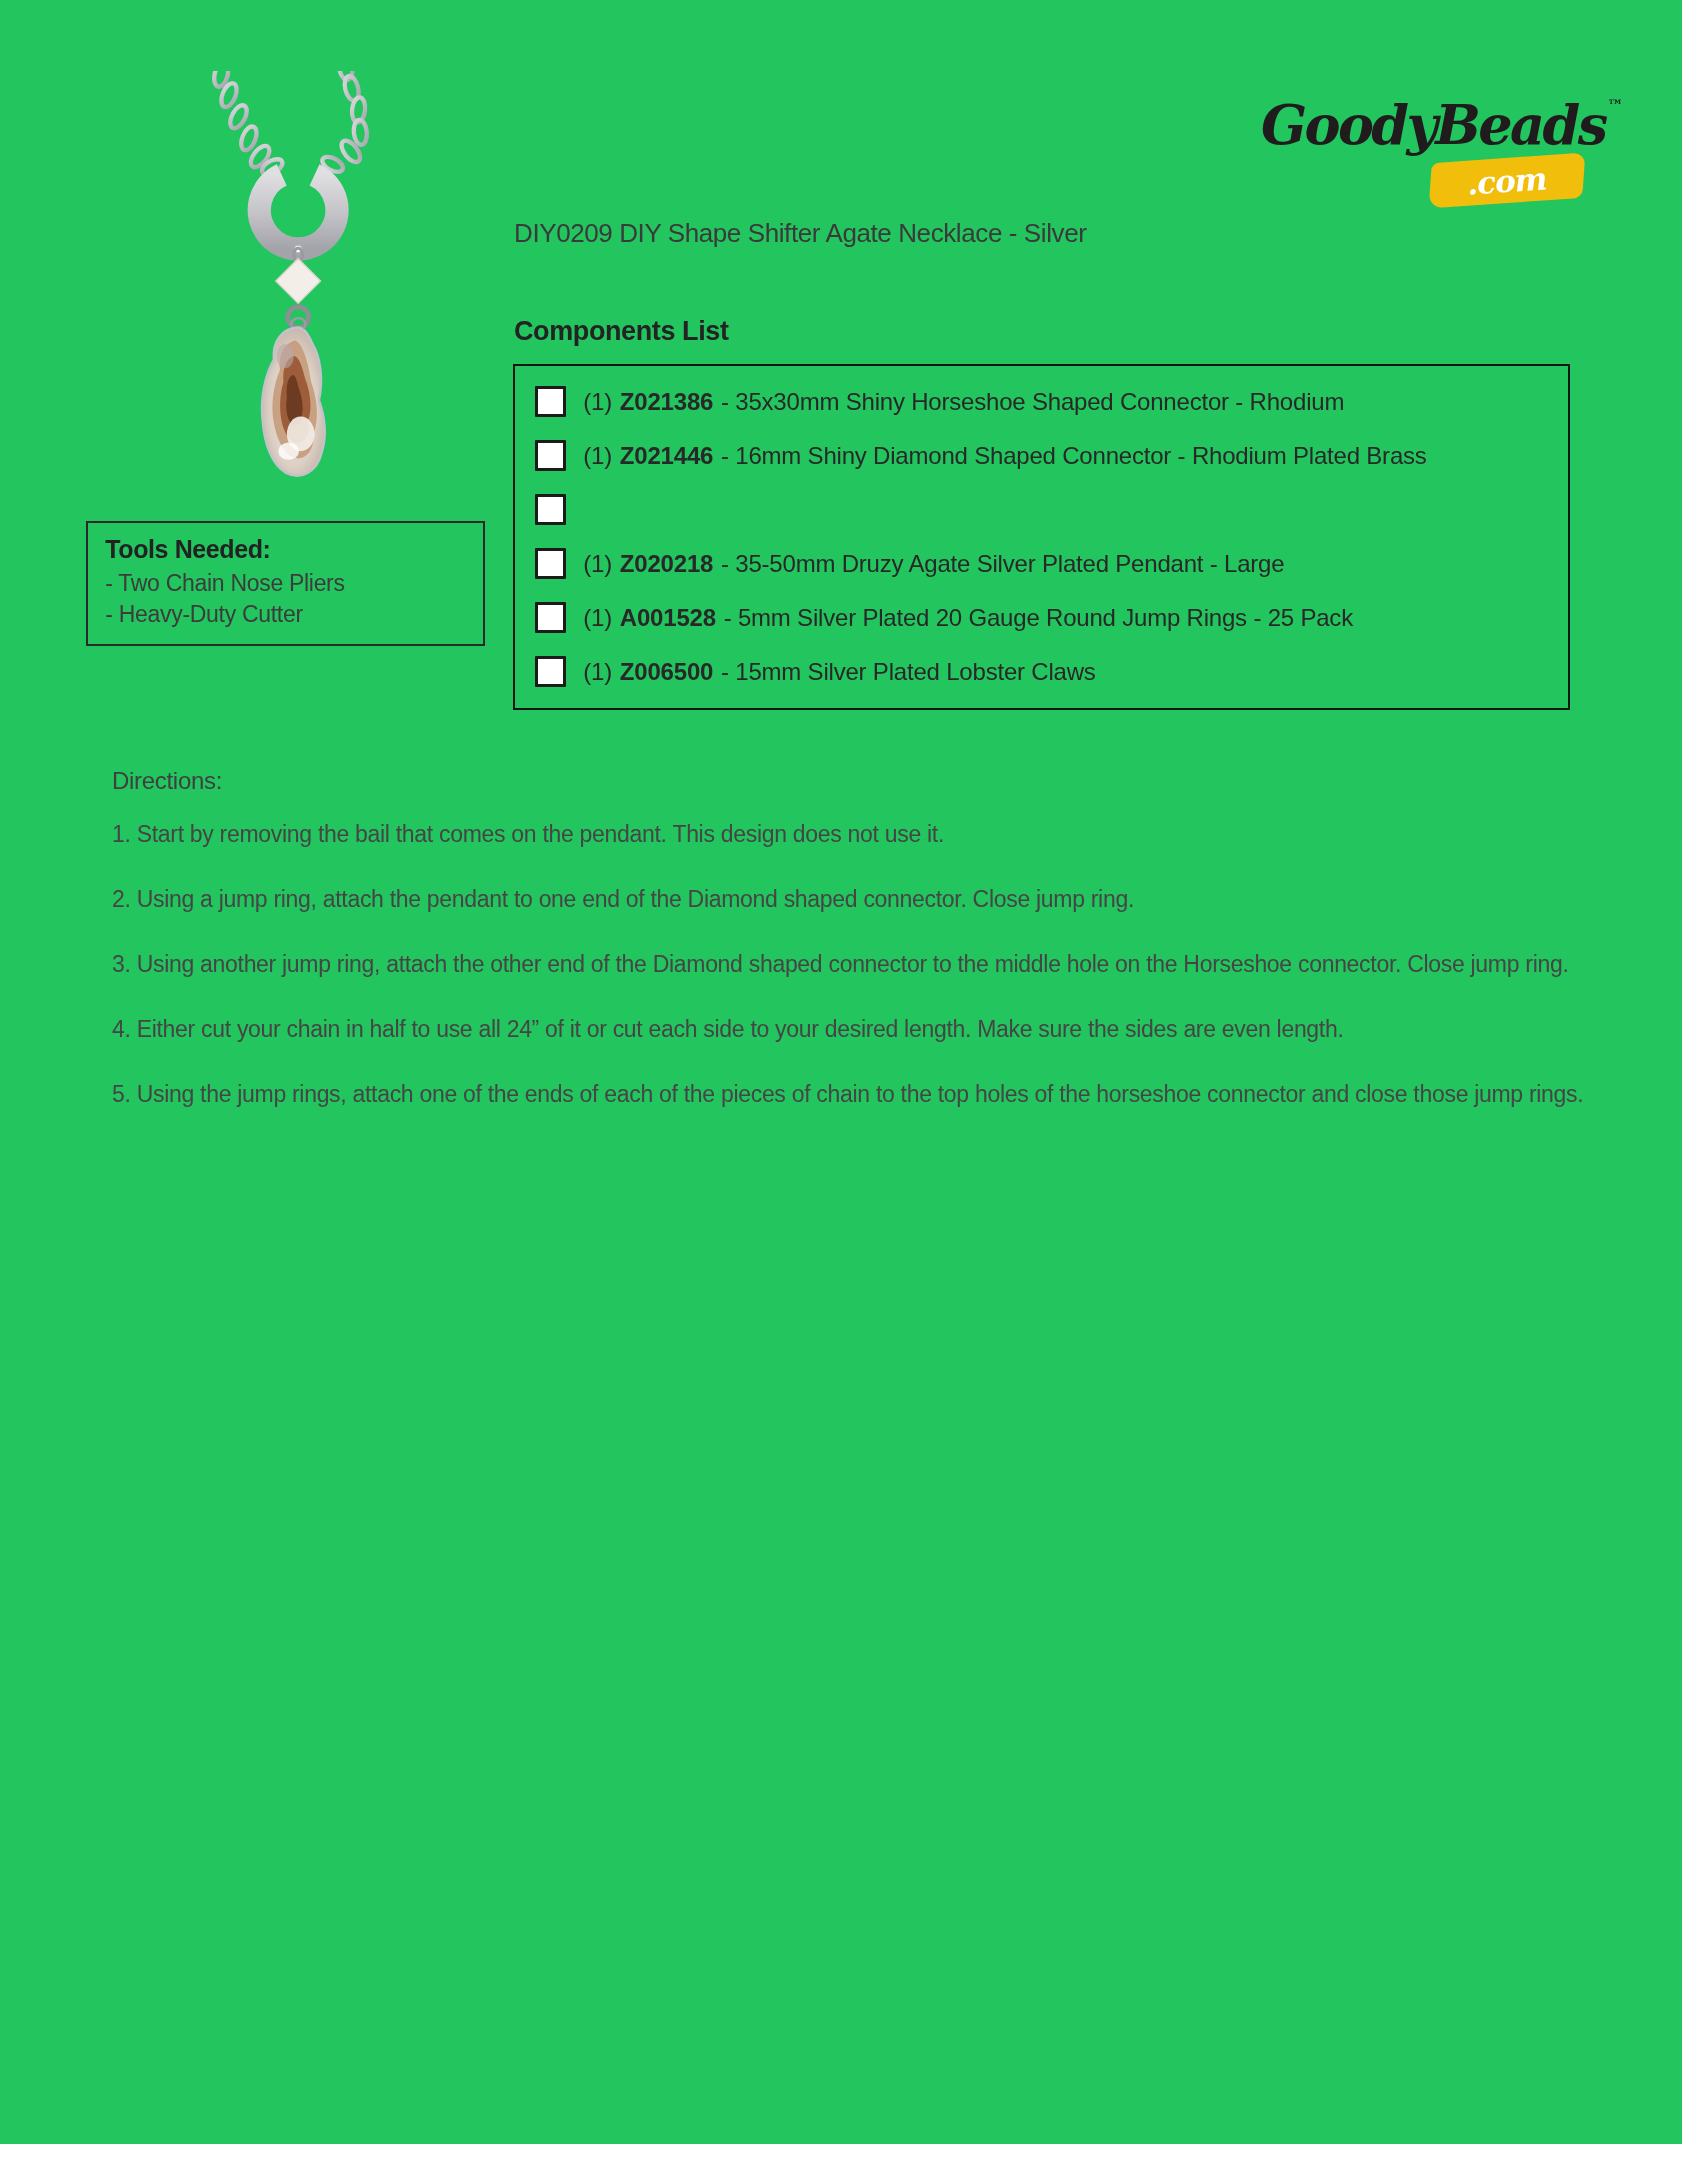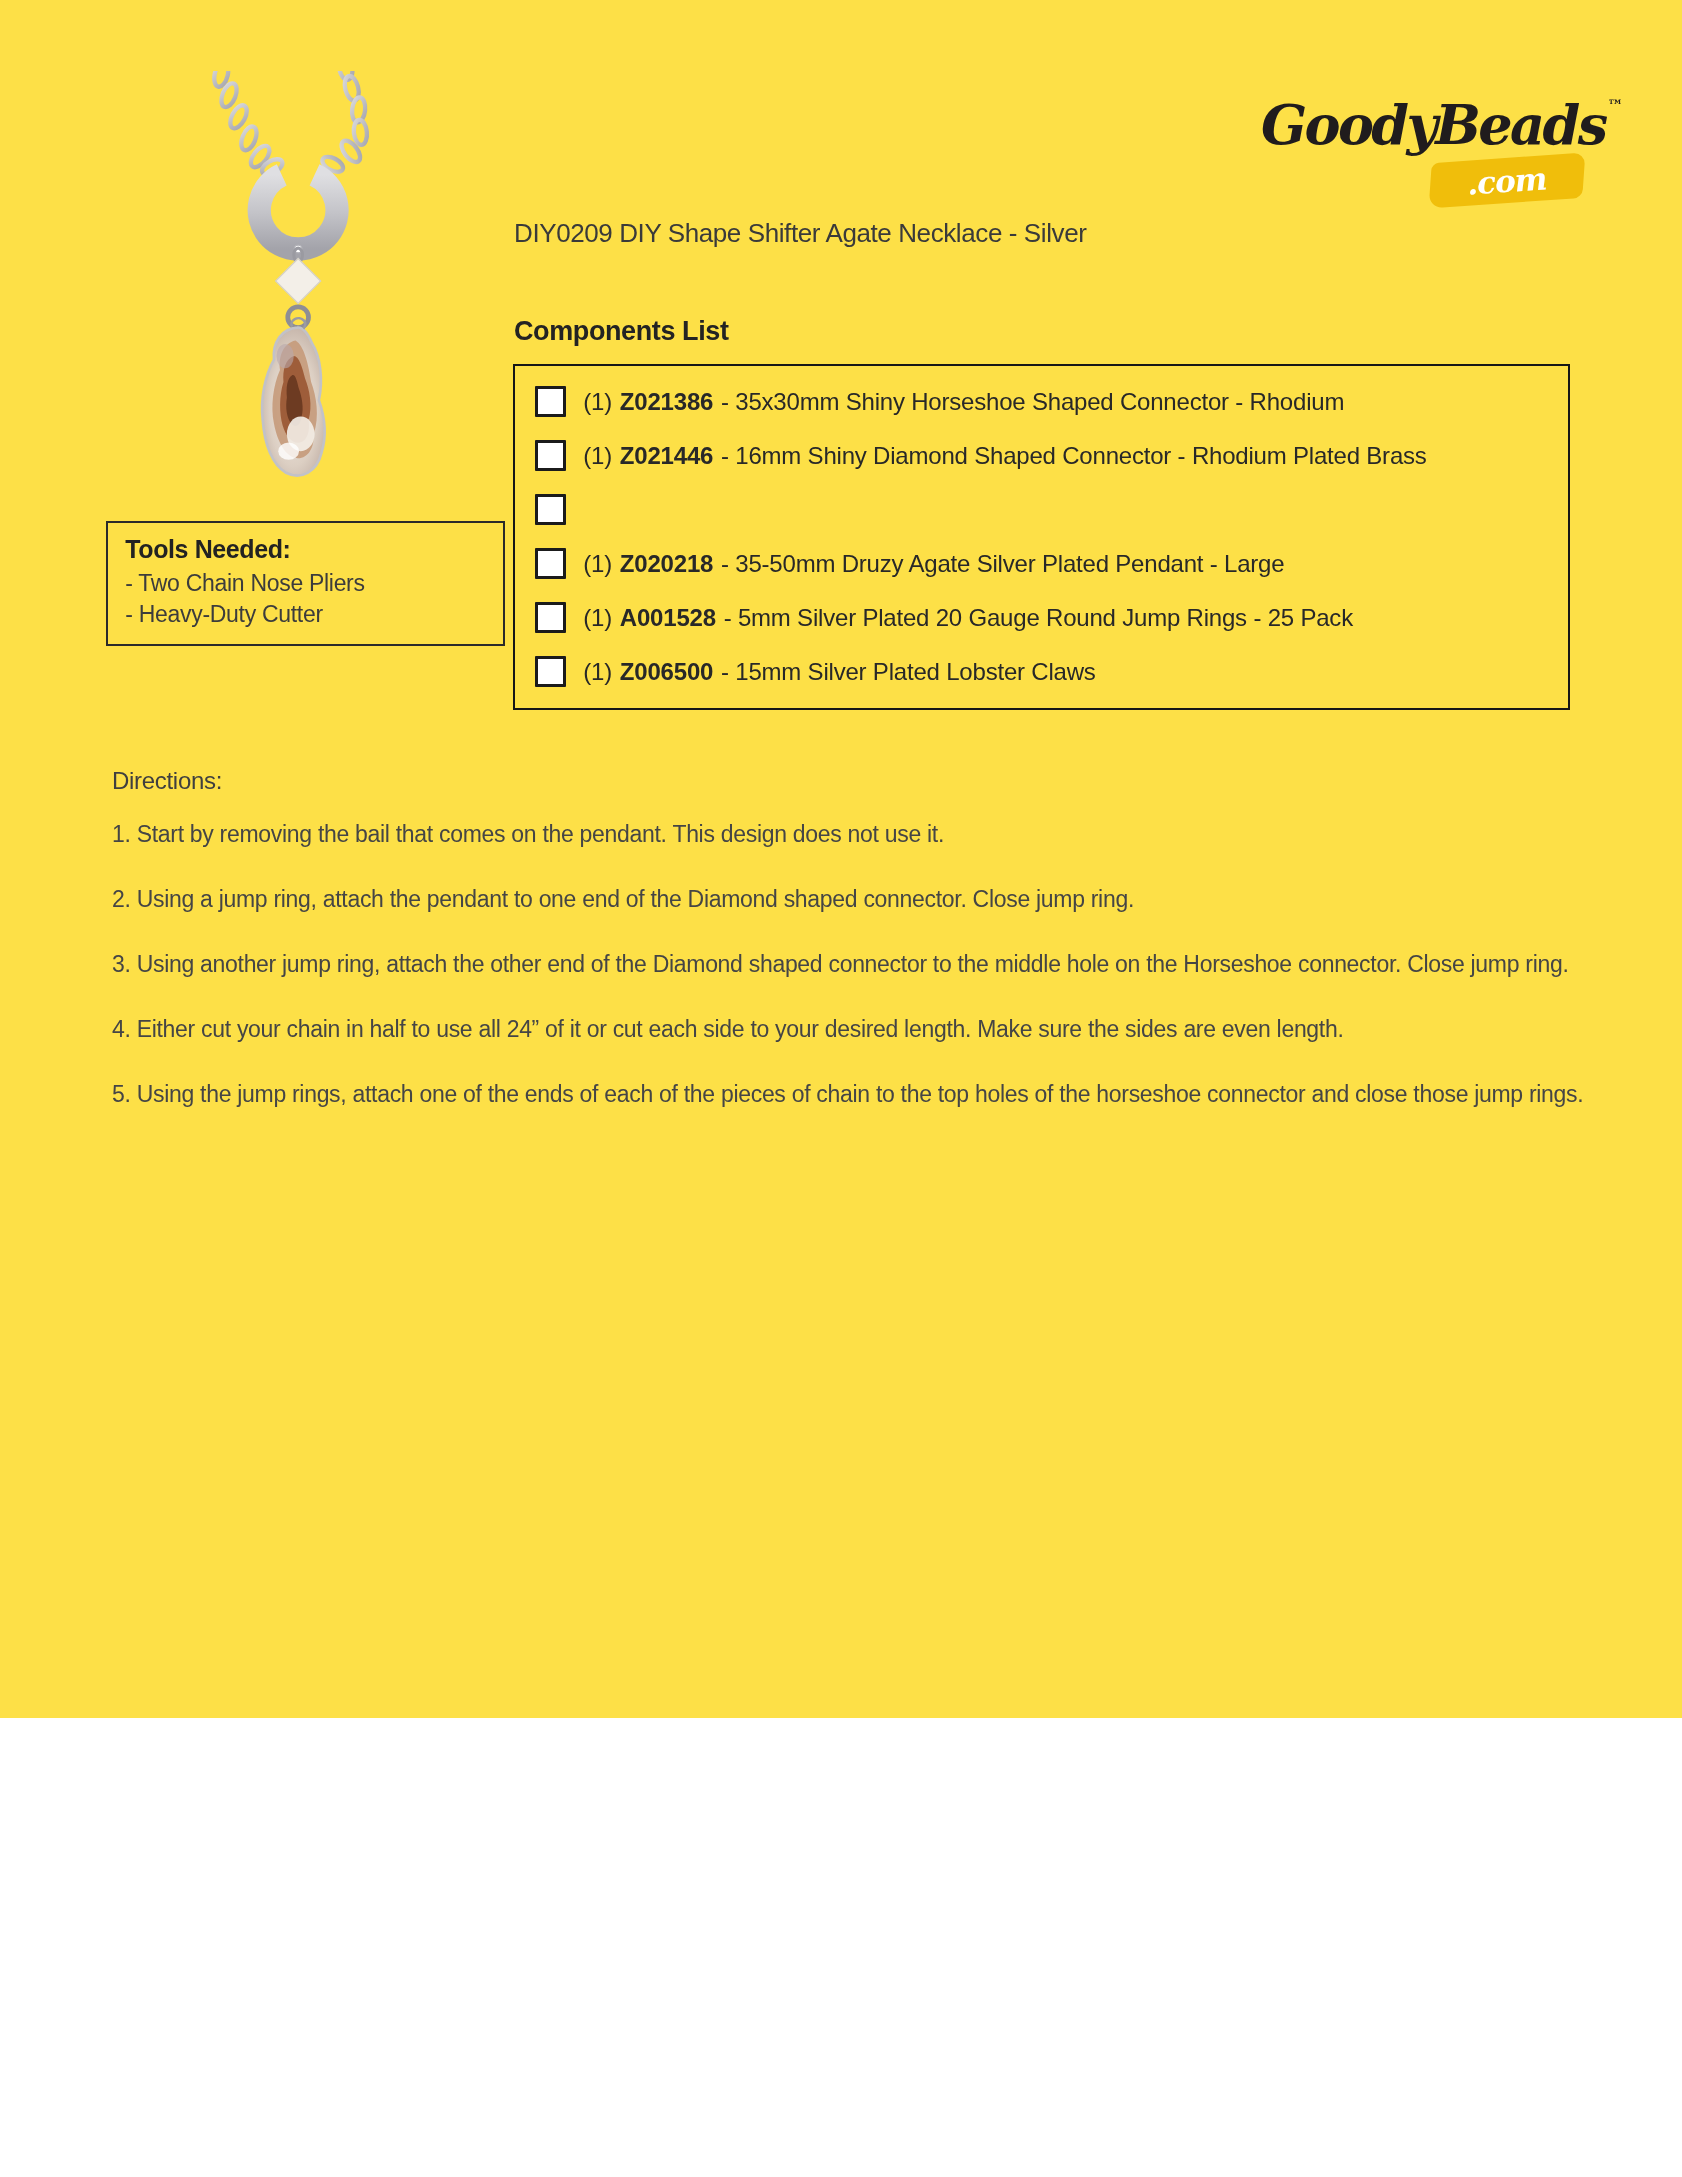--- a/index.html
+++ b/index.html
@@ -1,19 +1,19 @@
 <!DOCTYPE html>
 <html style="font-size:14px"><head>
 <meta charset="utf-8">
 <style>
   html,body{margin:0;padding:0;background:#ffffff;}
   .page{
     position:relative;
-    width:1683px;height:1718px;
-    background:#fde047;
+    width:1683px;height:2144px;
+    background:#22c55e;
     font-family:"Liberation Sans",sans-serif;
     color:#2a2a2a;
     overflow:hidden;
   }
   
   .photo{position:absolute;left:138px;top:71px;width:303px;height:432px;}
   
   .logo{position:absolute;left:1261px;top:93px;width:363px;height:130px;}
   .logo-brand{
     position:absolute;left:0;top:0;
@@ -51,21 +51,21 @@
   .cb{
     width:31px;height:31px;flex:0 0 31px;
     border:3px solid #1b1b1b;border-radius:0.9px;box-sizing:border-box;
     background:#ffffff;margin-right:17.3px;cursor:pointer;
   }
   .comp-text{font-size:24px;letter-spacing:-0.2px;color:#282828;white-space:nowrap;}
   .comp-text .qty{margin-right:7.8px;}
   .comp-text .sku{font-weight:bold;margin-right:7.8px;}
   
   .tools-box{
-    position:absolute;left:106px;top:521px;width:399px;height:125px;
+    position:absolute;left:86px;top:521px;width:399px;height:125px;
     border:2.6px solid #2a2a2a;box-sizing:border-box;
     padding:12px 0 0 17.3px;
   }
   .tools-heading{font-size:25px;font-weight:bold;letter-spacing:-0.4px;color:#222222;margin-bottom:3.5px;}
   .tool-item{font-size:23px;letter-spacing:-0.3px;color:#3c3c3c;line-height:31px;}
   
   .directions{position:absolute;left:112px;top:764px;width:1522px;}
   .dir-heading{font-size:24px;color:#3f3f3f;letter-spacing:-0.3px;line-height:33px;margin:0 0 21px 0;}
   .dir-step{font-size:23px;color:#454545;letter-spacing:-0.3px;line-height:33px;margin:12px 0 32px 0;}
 </style>

